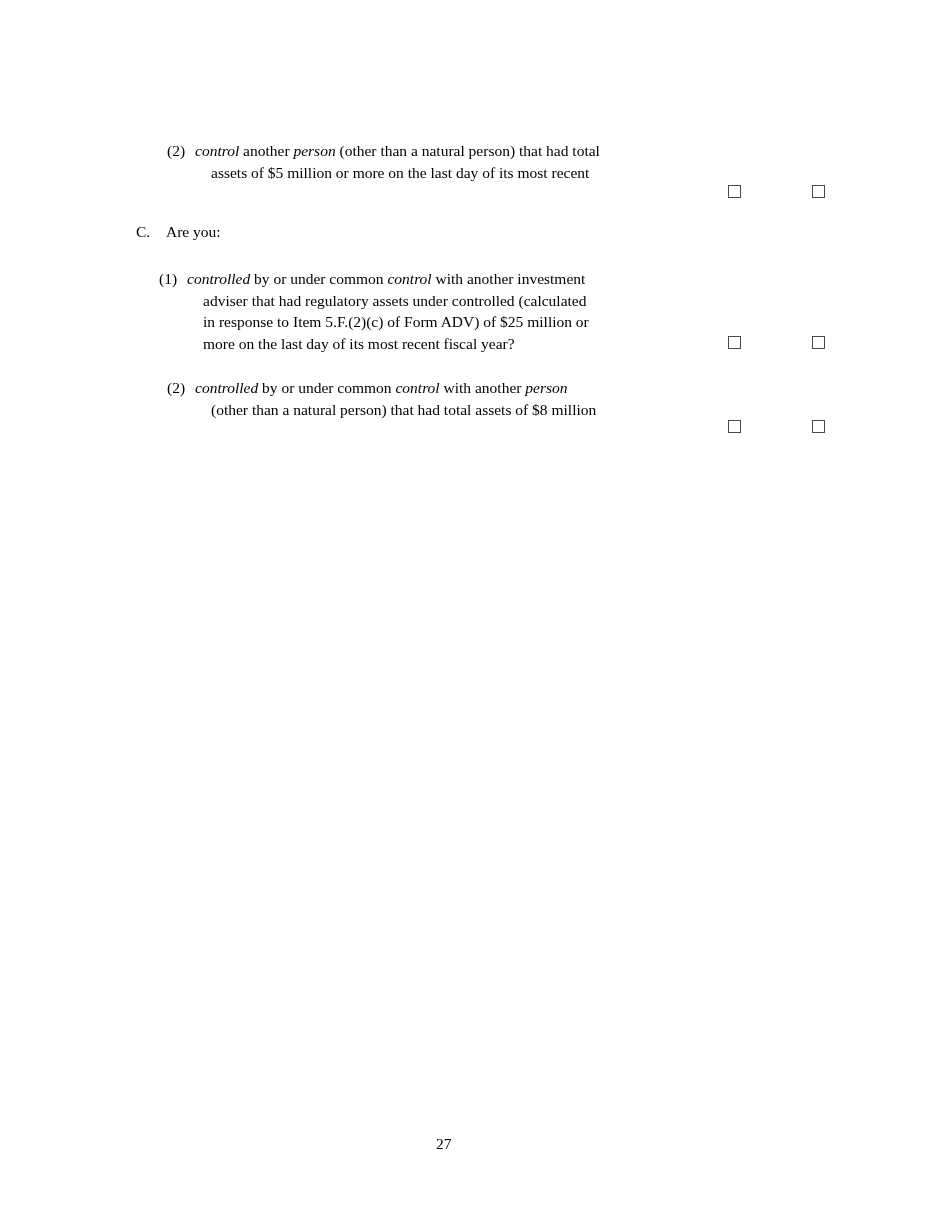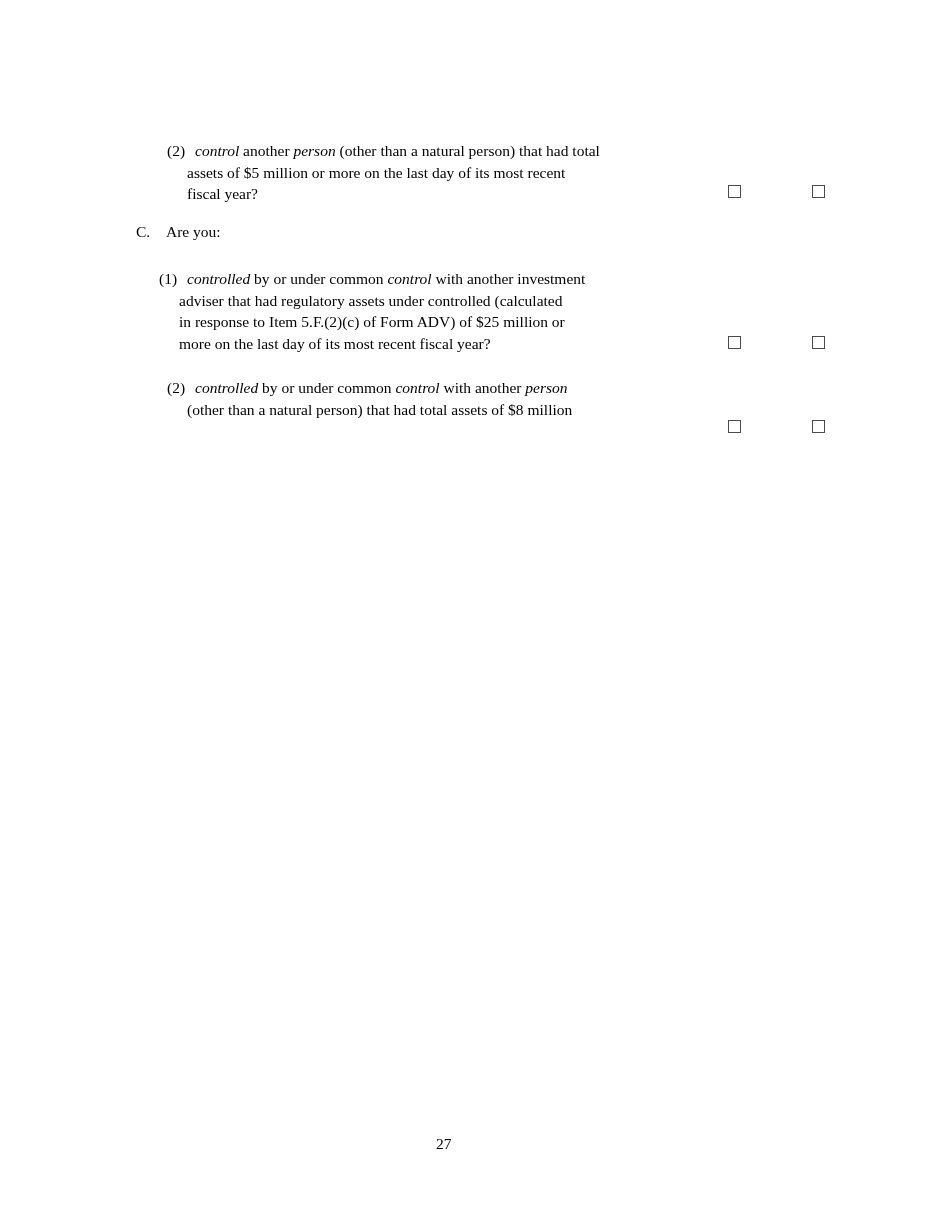--- a/index.html
+++ b/index.html
@@ -14,21 +14,21 @@
     background: #ffffff;
     font-family: "Liberation Serif", "DejaVu Serif", serif;
     font-size: 15.5px;
     line-height: 21.6px;
     color: #000000;
     overflow: hidden;
   }
   .abs { position: absolute; }
   .qblock { width: 560px; }
   .line { white-space: nowrap; }
-  .line.wrap { margin-left: 20px; }
+  .line.wrap { margin-left: 44px; }
   .num {
     display: inline-block;
     width: 28px;
   }
   .it { font-style: italic; }
   .hdr-label {
     display: inline-block;
     width: 30px;
   }
   .checkbox {
@@ -47,21 +47,20 @@
   }
 </style>
 </head>
 <body>
 
 <div class="page">
 
   <div class="abs qblock" style="left:167px; top:140px;">
     <div class="line"><span class="num">(2)</span><span class="it">control</span><span> another </span><span class="it">person</span><span> (other than a natural person) that had total</span></div>
     <div class="line wrap">assets of $5 million or more on the last day of its most recent</div>
-    <div class="line wrap">fiscal year?</div>
   </div>
   <div class="checkbox" style="left:728px; top:185px;"></div>
   <div class="checkbox" style="left:812px; top:185px;"></div>
 
   <div class="abs" style="left:136px; top:221px;">
     <span class="hdr-label">C.</span><span>Are you:</span>
   </div>
 
   <div class="abs qblock" style="left:159px; top:268px;">
     <div class="line"><span class="num">(1)</span><span class="it">controlled</span><span> by or under common </span><span class="it">control</span><span> with another investment</span></div>

